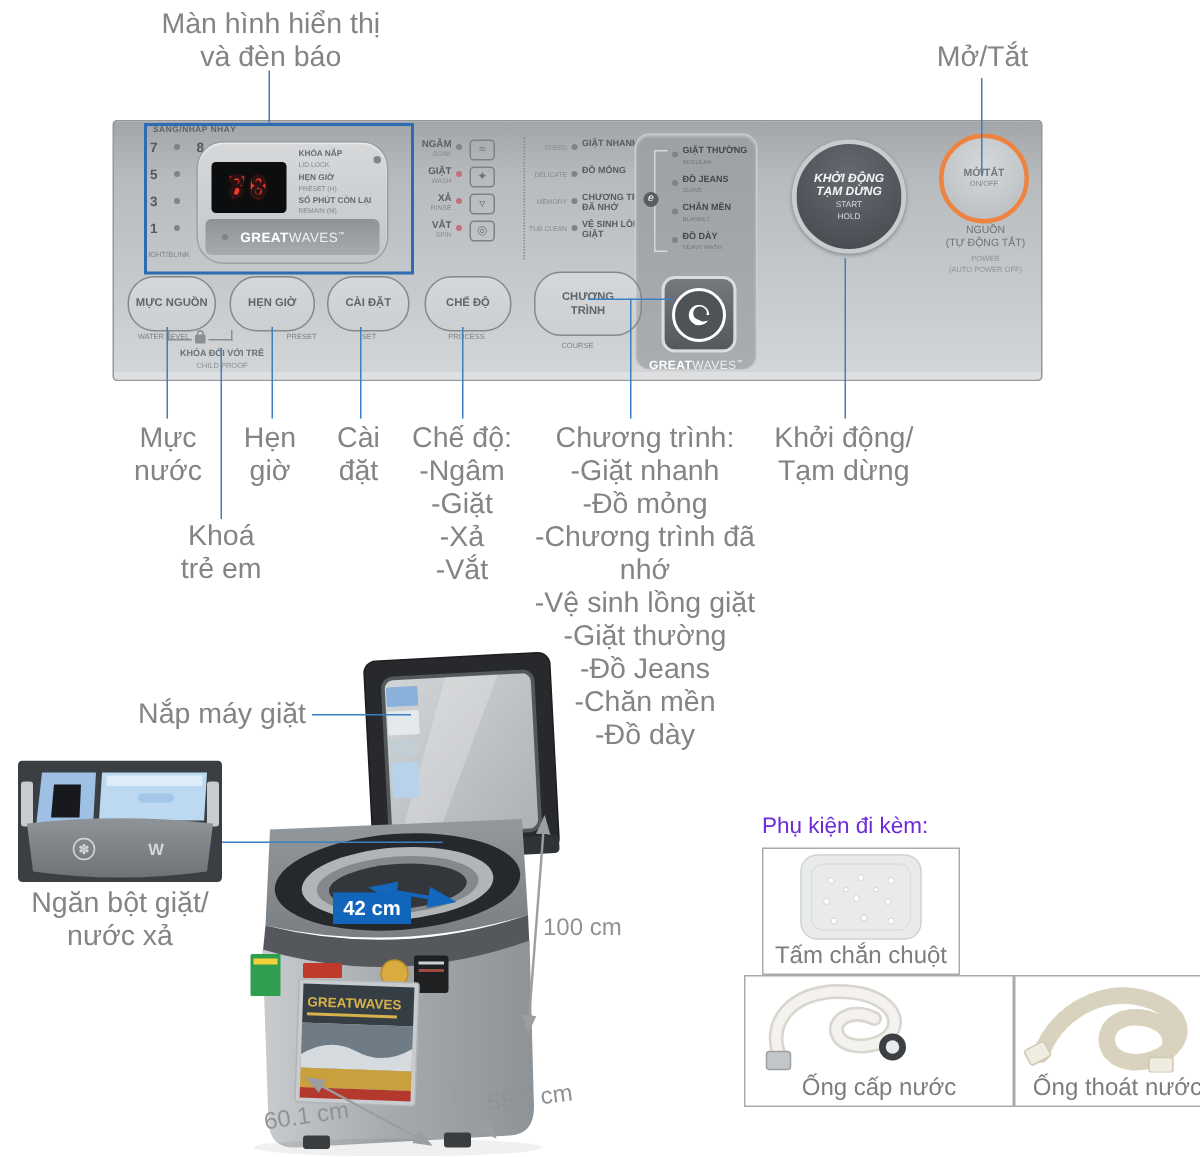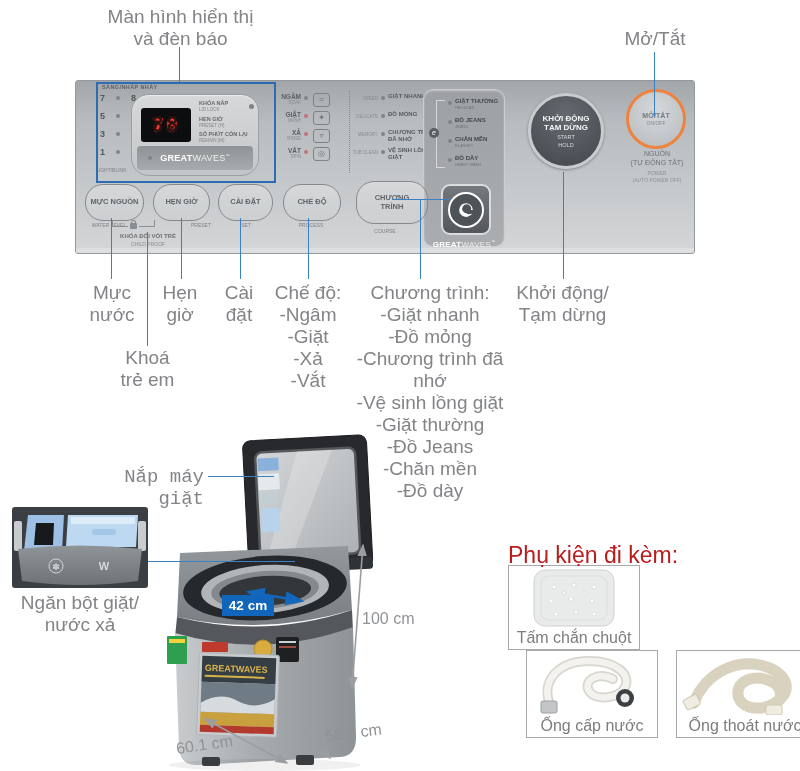--- a/index.html
+++ b/index.html
@@ -63,21 +63,21 @@
   .logo-sq{position:absolute;left:17px;top:94px;width:46px;height:47px;border-radius:9px;border:2px solid #dadcde;
            background:linear-gradient(180deg,#74797d,#54585c);display:flex;align-items:center;justify-content:center;}
   .logo-cir{width:32px;height:32px;border-radius:50%;border:2px solid #fff;background:#4e5357;
             display:flex;align-items:center;justify-content:center;}
   .brandrow{position:absolute;left:0;top:143px;width:100%;text-align:center;}
   
   .startbtn{position:absolute;left:452px;top:12px;width:70px;height:70px;border-radius:50%;
             border:3px solid #c9ccce;background:radial-gradient(circle at 50% 30%,#646a6f,#42474c);
             display:flex;flex-direction:column;align-items:center;justify-content:center;
             box-shadow:0 1px 3px rgba(0,0,0,.35);}
-  .sb1{font-size:8px;font-weight:bold;color:#f4f5f6;line-height:9.5px;}
+  .sb1{font-size:8px;font-weight:bold;color:#f4f5f6;line-height:9.5px;font-style:italic;}
   .sb2{font-size:5.5px;color:#d8dadc;line-height:7px;margin-top:1px;}
   .pwrbtn{position:absolute;left:550px;top:8px;width:54px;height:54px;border-radius:50%;
           border:3px solid #ee8340;background:radial-gradient(circle at 50% 35%,#d6d9db,#b6babd);
           display:flex;flex-direction:column;align-items:center;justify-content:center;}
   .pw1{font-size:7px;font-weight:bold;color:#74797d;}
   .pw2{font-size:5px;color:#82878b;margin-top:1px;}
   .pcap{position:absolute;left:535px;top:68px;width:92px;text-align:center;}
   .pcap .v{font-size:7px;color:#6d7276;line-height:9px;}
   .pcap .e{font-size:5px;color:#8d9296;line-height:7px;}
   
@@ -93,21 +93,21 @@
   .lock::before{content:"";position:absolute;left:1px;top:-3px;width:3px;height:3px;border:1px solid #8a8f93;
                 border-bottom:none;border-radius:3px 3px 0 0;}
   .cptxt{position:absolute;left:28px;top:152px;width:88px;text-align:center;}
   .cptxt .v{font-size:6px;font-weight:bold;color:#6d7276;line-height:7.5px;}
   .cptxt .e{font-size:5px;color:#8a8f93;line-height:6.5px;}
   
   .dim{position:absolute;color:#909396;font-size:16px;z-index:6;}
   .badge42{position:absolute;left:222px;top:595px;width:52px;height:21px;background:#1166bb;color:#fff;
            font-size:13.5px;font-weight:600;display:flex;align-items:center;justify-content:center;z-index:7;}
   
-  .acc-title{position:absolute;left:508px;top:542px;font-size:23px;color:#b91c1c;z-index:6;}
+  .acc-title{position:absolute;left:508px;top:542px;font-size:15px;color:#6d28d9;z-index:6;}
   .cell{position:absolute;border:1px solid #aaaaaa;background:#fff;z-index:5;}
   .cell .clabel{position:absolute;left:0;bottom:2px;width:100%;text-align:center;font-size:16px;color:#7d7d7d;}
 </style>
 </head>
 <body>
 
 <div id="stage">
 
   <div class="cl" style="left:78px;top:6px;width:205px;">
     <div>Màn hình hiển thị</div>
@@ -146,21 +146,21 @@
     <div>-Vệ sinh lồng giặt</div>
     <div>-Giặt thường</div>
     <div>-Đồ Jeans</div>
     <div>-Chăn mền</div>
     <div>-Đồ dày</div>
   </div>
   <div class="cl" style="left:505px;top:282px;width:115px;">
     <div>Khởi động/</div>
     <div>Tạm dừng</div>
   </div>
-  <div class="cl" style="left:90px;top:466px;width:114px;text-align:right;font-family:Liberation Mono, monospace;">Nắp máy giặt</div>
+  <div class="cl" style="left:90px;top:466px;width:114px;text-align:right;">Nắp máy giặt</div>
   <div class="cl" style="left:18px;top:592px;width:124px;">
     <div>Ngăn bột giặt/</div>
     <div>nước xả</div>
   </div>
 
   <div class="vline" style="left:179px;top:47px;height:35px;"></div>
   <div class="vline" style="left:654px;top:52px;height:65px;"></div>
   <div class="vline" style="left:111px;top:218px;height:61px;"></div>
   <div class="vline" style="left:147px;top:232px;height:114px;"></div>
   <div class="vline" style="left:181px;top:218px;height:61px;"></div>
@@ -455,21 +455,21 @@
         <circle cx="32" cy="47" r="2"></circle>
           <circle cx="52" cy="45" r="2"></circle>
           <circle cx="70" cy="47" r="2"></circle>
         <circle cx="40" cy="26" r="1.5"></circle>
           <circle cx="60" cy="26" r="1.5"></circle>
       </g>
     </svg>
     <div class="clabel">Tấm chắn chuột</div>
   </div>
 
-  <div class="cell" style="left:526px;top:650px;width:130px;height:86px;">
+  <div class="cell" style="left:496px;top:650px;width:130px;height:86px;padding-left:48px;">
     <svg width="118" height="62" viewBox="0 0 118 62" style="position:absolute;left:6px;top:2px;">
       <path d="M18,54 C6,28 26,8 56,8 C84,8 98,22 92,34 C86,46 62,48 56,38 C50,28 64,18 80,26" fill="none" stroke="#d9d6d0" stroke-width="10" stroke-linecap="round"></path>
       <path d="M18,54 C6,28 26,8 56,8 C84,8 98,22 92,34 C86,46 62,48 56,38 C50,28 64,18 80,26" fill="none" stroke="#f4f2ee" stroke-width="6.5" stroke-linecap="round"></path>
       <rect x="8" y="48" width="16" height="12" rx="2" fill="#c3c6c8" stroke="#9aa0a3"></rect>
       <circle cx="92" cy="45" r="9" fill="#3c4043"></circle>
       <circle cx="92" cy="45" r="4.5" fill="#e8eaec"></circle>
     </svg>
     <div class="clabel">Ống cấp nước</div>
   </div>
 

